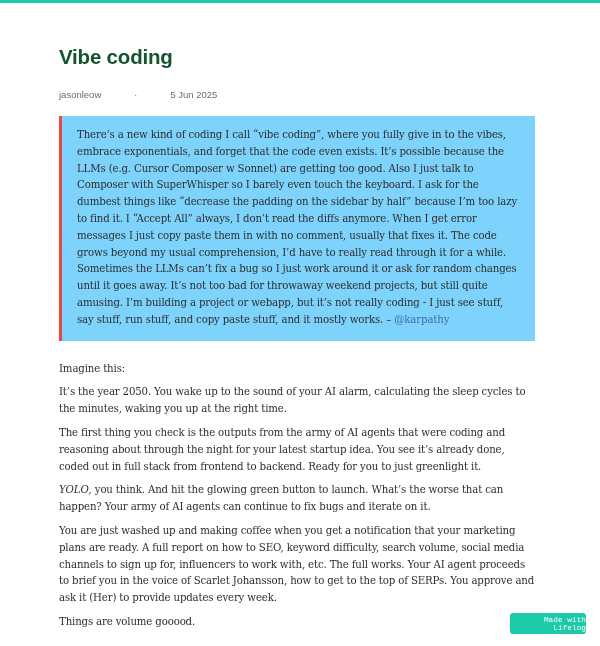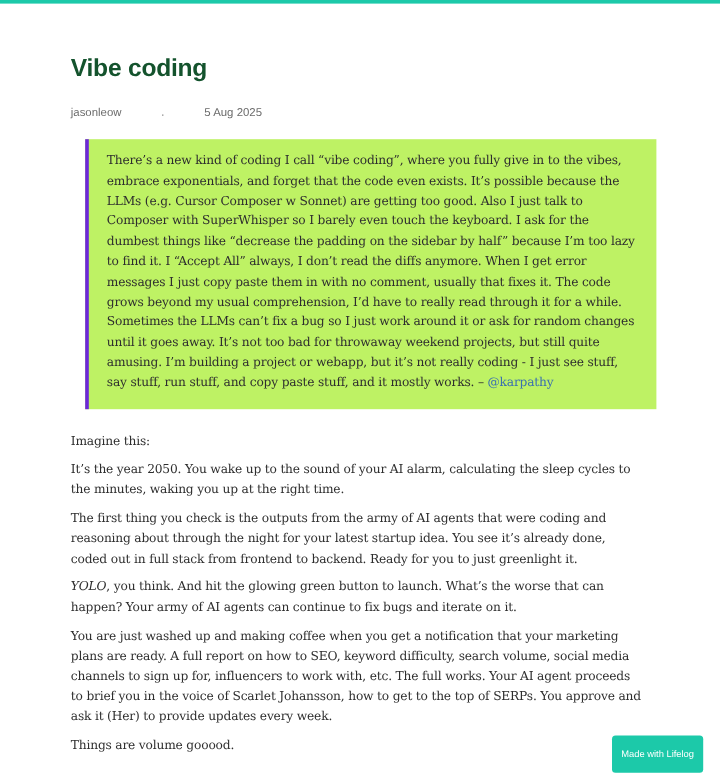--- a/index.html
+++ b/index.html
@@ -3,40 +3,40 @@
   <meta charset="utf-8">
   <style>
     * { box-sizing: border-box; margin: 0; padding: 0; }
     html, body { width: 600px; height: 646px; background: #ffffff; overflow: hidden; }
     body { position: relative; font-family: "DejaVu Serif", serif; color: #2a2a2a; }
     .top-bar { position: absolute; left: 0; top: 0; width: 600px; height: 3px; background: #1cc9a9; }
     .article { position: absolute; left: 59px; top: 45px; width: 478px; }
     .title { font-family: "Liberation Sans", sans-serif; font-weight: 700; font-size: 20.5px; color: #14532d; letter-spacing: -0.2px; line-height: 24px; }
     .meta { margin-top: 20px; font-family: "Liberation Sans", sans-serif; font-size: 9.5px; color: #6b6b6b; line-height: 12px; display: flex; align-items: flex-end; gap: 26px; }
     .meta .dot { margin: 0 7px; font-size: 9px; }
-    .quote { margin-top: 15px; background: #bef264; border-left: 3px solid #6d28d9; padding: 11px 14px 12px 15px; width: 476px; margin-left: 12px; }
+    .quote { margin-top: 15px; background: #7dd3fc; border-left: 3px solid #ef4444; padding: 11px 14px 12px 15px; width: 476px; }
     .quote p { font-size: 10.2px; line-height: 16.8px; color: #2e2e2e; letter-spacing: -0.15px; }
     .quote a { color: #3a6fb0; text-decoration: none; }
     .body p { font-size: 10.2px; line-height: 16.8px; color: #2e2e2e; letter-spacing: -0.15px; margin-top: 7px; }
     .body p.first { margin-top: 20px; }
     .body em { font-style: italic; }
-    .made-btn { position: absolute; left: 510px; top: 613px; width: 76px; height: 31px; background: #1cc9a9; border-radius: 3px; color: #ffffff; font-family: Liberation Sans, sans-serif; font-size: 7.8px; display: flex; align-items: center; justify-content: center; cursor: pointer; text-align: right; }
+    .made-btn { position: absolute; left: 510px; top: 613px; width: 76px; height: 21px; background: #1cc9a9; border-radius: 3px; color: #ffffff; font-family: Liberation Mono, monospace; font-size: 7.8px; display: flex; align-items: center; justify-content: center; cursor: pointer; text-align: right; }
   </style>
 </head>
 <body>
 
 <div class="top-bar"></div>
 
 <main class="article">
   <h1 class="title">Vibe coding</h1>
 
   <div class="meta">
     <span>jasonleow</span>
     <span class="dot">·</span>
-    <span>5 Aug 2025</span>
+    <span>5 Jun 2025</span>
   </div>
 
   <blockquote class="quote">
     <p><span>There’s a new kind of coding I call “vibe coding”, where you fully give in to the vibes, embrace exponentials, and forget that the code even exists. It’s possible because the LLMs (e.g. Cursor Composer w Sonnet) are getting too good. Also I just talk to Composer with SuperWhisper so I barely even touch the keyboard. I ask for the dumbest things like “decrease the padding on the sidebar by half” because I’m too lazy to find it. I “Accept All” always, I don’t read the diffs anymore. When I get error messages I just copy paste them in with no comment, usually that fixes it. The code grows beyond my usual comprehension, I’d have to really read through it for a while. Sometimes the LLMs can’t fix a bug so I just work around it or ask for random changes until it goes away. It’s not too bad for throwaway weekend projects, but still quite amusing. I’m building a project or webapp, but it’s not really coding - I just see stuff, say stuff, run stuff, and copy paste stuff, and it mostly works. – </span><a>@karpathy</a></p>
   </blockquote>
 
   <div class="body">
     <p class="first">Imagine this:</p>
     <p>It’s the year 2050. You wake up to the sound of your AI alarm, calculating the sleep cycles to the minutes, waking you up at the right time.</p>
     <p>The first thing you check is the outputs from the army of AI agents that were coding and reasoning about through the night for your latest startup idea. You see it’s already done, coded out in full stack from frontend to backend. Ready for you to just greenlight it.</p>

